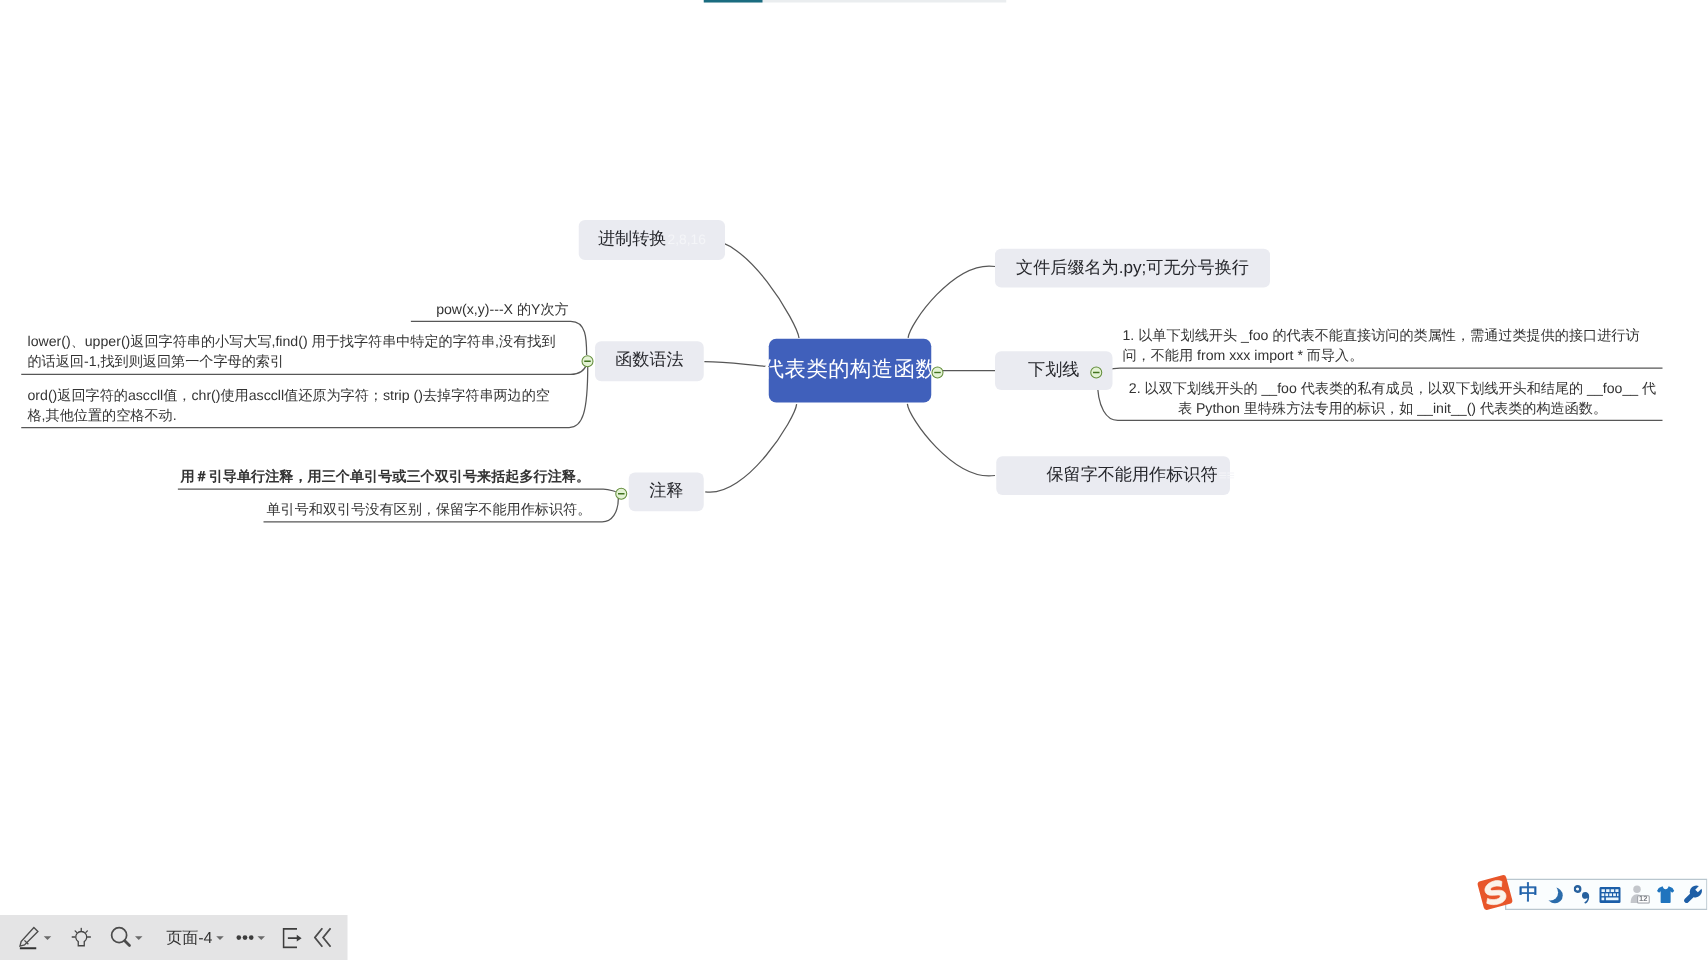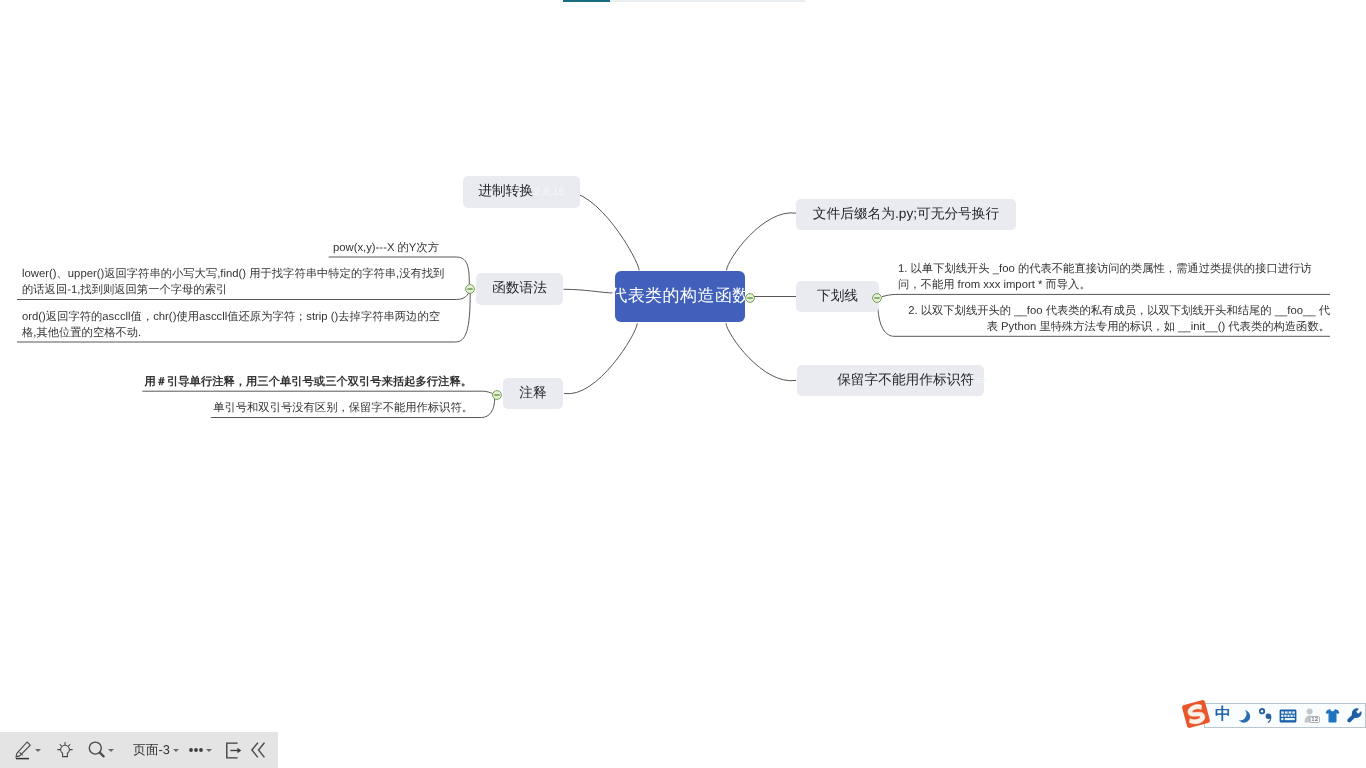--- a/index.html
+++ b/index.html
@@ -80,34 +80,34 @@
       </div>
       <div class="node topic" style="left: 476px; top: 273px; width: 87px; height: 32px;">
         <span>函数语法</span>
       </div>
       <div class="node topic" style="left: 503px; top: 378px; width: 60px; height: 31px;">
         <span>注释</span>
       </div>
       <div class="node topic" style="left: 796px; top: 199px; width: 220px; height: 31px;">
         <span>文件后缀名为.py;可无分号换行</span>
       </div>
-      <div class="node topic" style="left: 796px; top: 281px; width: 83px; height: 31px;">
+      <div class="node topic" style="left: 796px; top: 281px; width: 94px; height: 31px;">
         <span>下划线</span>
       </div>
       <div class="node topic" style="left: 797px; top: 365px; width: 187px; height: 31px; padding-left: 44px;">
         <span>保留字不能用作标识符</span>
         <span class="ghost">≡≡</span>
       </div>
-      <div class="node leaf" style="left: 321px; top: 240px; width: 118px; height: 20px; text-align: right;"><span>pow(x,y)---X 的Y次方</span></div>
+      <div class="node leaf" style="left: 337px; top: 240px; width: 118px; height: 20px; text-align: right;"><span>pow(x,y)---X 的Y次方</span></div>
       <div class="node leaf" style="left: 22px; top: 266px; width: 424px; height: 34px; text-align: left;"><span>lower()、upper()返回字符串的小写大写,find() 用于找字符串中特定的字符串,没有找到的话返回-1,找到则返回第一个字母的索引</span></div>
       <div class="node leaf" style="left: 22px; top: 309px; width: 424px; height: 34px; text-align: left;"><span>ord()返回字符的asccll值，chr()使用asccll值还原为字符；strip ()去掉字符串两边的空格,其他位置的空格不动.</span></div>
       <div class="node leaf" style="left: 142px; top: 374px; width: 330px; height: 20px; text-align: right; font-weight: bold;"><span>用＃引导单行注释，用三个单引号或三个双引号来括起多行注释。</span></div>
       <div class="node leaf" style="left: 211px; top: 400px; width: 262px; height: 20px; text-align: right;"><span>单引号和双引号没有区别，保留字不能用作标识符。</span></div>
       <div class="node leaf" style="left: 898px; top: 261px; width: 420px; height: 34px; text-align: left;"><span>1. 以单下划线开头 _foo 的代表不能直接访问的类属性，需通过类提供的接口进行访问，不能用 from xxx import * 而导入。</span></div>
-      <div class="node leaf" style="left: 898px; top: 303px; width: 432px; height: 34px; text-align: right;"><span>2. 以双下划线开头的 __foo 代表类的私有成员，以双下划线开头和结尾的 __foo__ 代表 Python 里特殊方法专用的标识，如 __init__() 代表类的构造函数。</span></div>
+      <div class="node leaf" style="left: 898px; top: 303px; width: 432px; height: 34px; text-align: center;"><span>2. 以双下划线开头的 __foo 代表类的私有成员，以双下划线开头和结尾的 __foo__ 代表 Python 里特殊方法专用的标识，如 __init__() 代表类的构造函数。</span></div>
       <div class="toggle" style="left: 744.3px; top: 290.5px;"><svg width="12" height="12" viewBox="0 0 12 12">
           <circle cx="6" cy="6" r="4.4" fill="#e3f2d4" stroke="#648e3c" stroke-width="0.85"></circle>
           <path d="M3.4 6 H8.6" stroke="#41731f" stroke-width="1.1"></path>
         </svg></div>
       <div class="toggle" style="left: 463.8px; top: 282.4px;"><svg width="12" height="12" viewBox="0 0 12 12">
           <circle cx="6" cy="6" r="4.4" fill="#e3f2d4" stroke="#648e3c" stroke-width="0.85"></circle>
           <path d="M3.4 6 H8.6" stroke="#41731f" stroke-width="1.1"></path>
         </svg></div>
       <div class="toggle" style="left: 491.2px; top: 387.5px;"><svg width="12" height="12" viewBox="0 0 12 12">
           <circle cx="6" cy="6" r="4.4" fill="#e3f2d4" stroke="#648e3c" stroke-width="0.85"></circle>
@@ -141,21 +141,21 @@
     <div class="tb-item" style="left:87px;">
       <svg width="18" height="20" viewBox="0 0 18 20">
         <g fill="none" stroke="#4b4b4b" stroke-width="1.4" stroke-linecap="round">
           <circle cx="8.3" cy="8.1" r="6"></circle>
           <path d="M12.8 12.6 L16.6 16.4" stroke-width="2.2"></path>
         </g>
       </svg>
       <span class="tb-caret"></span>
     </div>
     <div class="tb-item" style="left:133px;">
-      <span class="tb-label">页面-3</span>
+      <span class="tb-label">页面-4</span>
       <span class="tb-caret"></span>
     </div>
     <div class="tb-item" style="left:189px;">
       <svg width="14" height="14" viewBox="0 0 14 14">
         <g fill="#3d3d3d">
             <circle cx="2" cy="7" r="1.9"></circle>
             <circle cx="7" cy="7" r="1.9"></circle>
             <circle cx="12" cy="7" r="1.9"></circle>
           </g>
       </svg>

